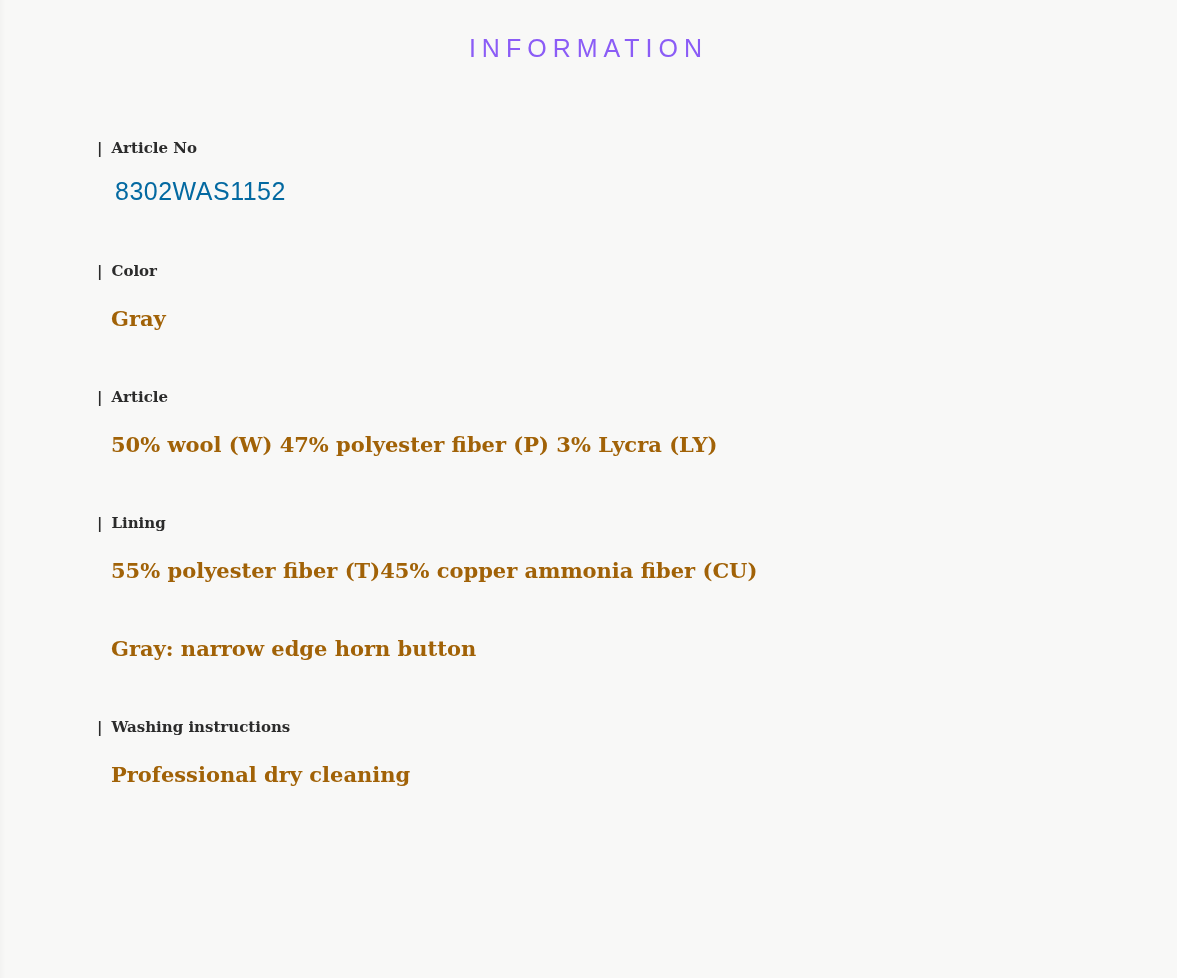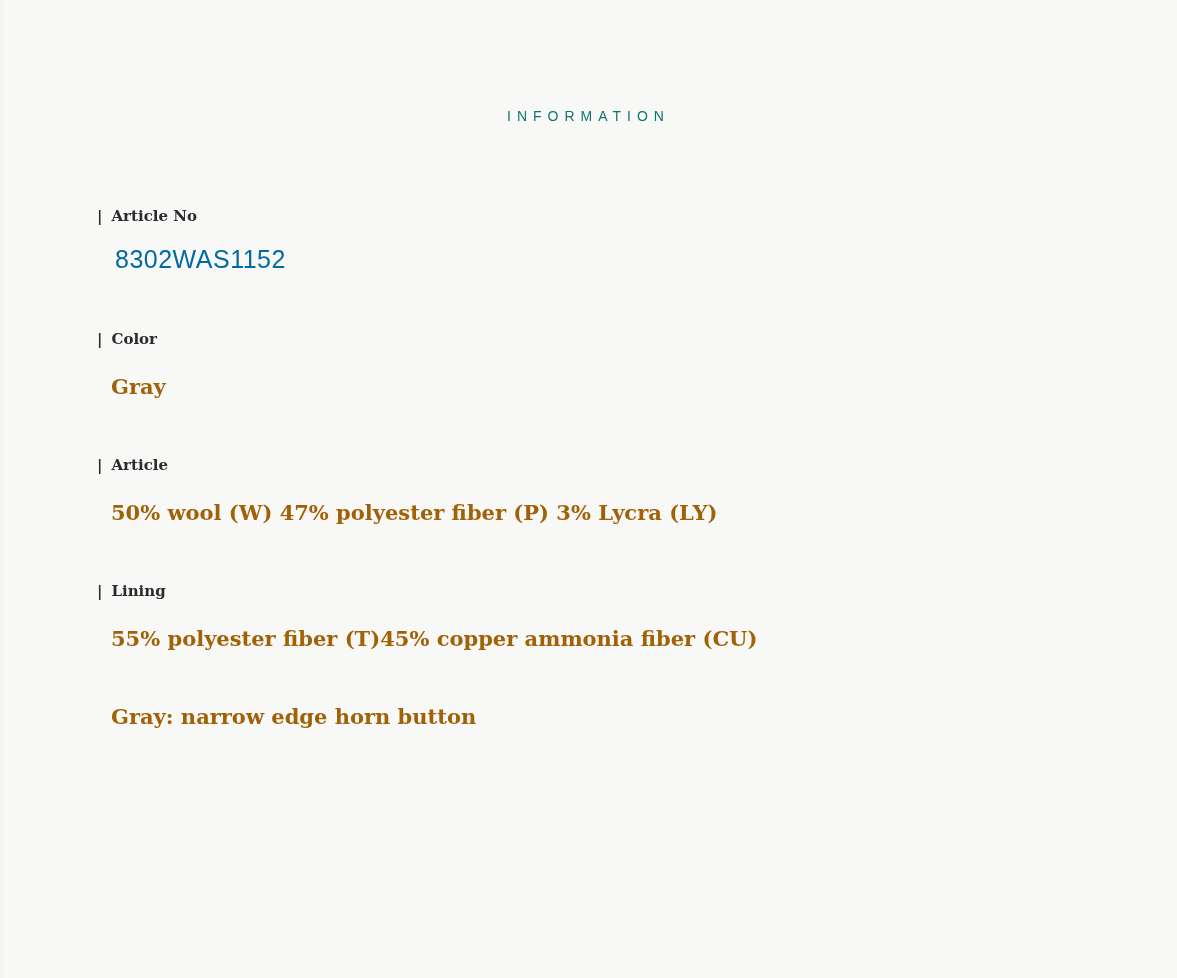--- a/index.html
+++ b/index.html
@@ -19,28 +19,28 @@
   .page-edge {
     position: absolute;
     left: 0; top: 0; bottom: 0;
     width: 6px;
     background: linear-gradient(to right, rgba(0,0,0,0.025), rgba(0,0,0,0));
     pointer-events: none;
   }
   .page-title {
     width: 1150px;
     margin: 0 auto;
-    padding-top: 104px;
+    padding-top: 36px;
     text-align: center;
     font-family: "Liberation Sans", sans-serif;
-    font-size: 14px;
+    font-size: 25px;
     line-height: 24px;
     font-weight: 400;
     letter-spacing: 6px;
-    color: #0f766e;
+    color: #8b5cf6;
   }
   .info-list {
     margin-top: 75px;
     padding-left: 97px;
     padding-right: 60px;
   }
   .info-section {
     margin-bottom: 52px;
   }
   .info-label {
@@ -103,15 +103,17 @@
   <div class="info-section">
     <div class="info-label"><span class="label-bar">|</span><span>Lining</span></div>
     <div class="info-value">55% polyester fiber (T)45% copper ammonia fiber (CU)</div>
   </div>
 
   <div class="info-section">
     <div class="info-value">Gray: narrow edge horn button</div>
   </div>
 
   <div class="info-section">
+    <div class="info-label"><span class="label-bar">|</span><span>Washing instructions</span></div>
+    <div class="info-value">Professional dry cleaning</div>
   </div>
 
 </div>
 
 </body></html>

